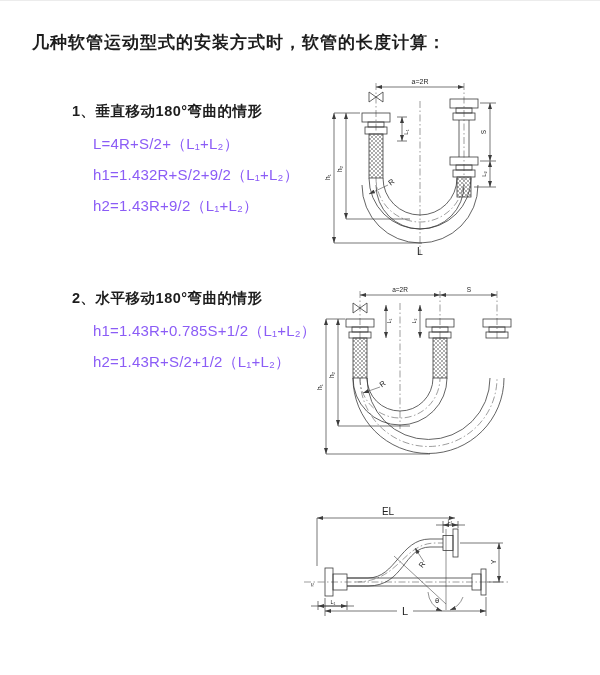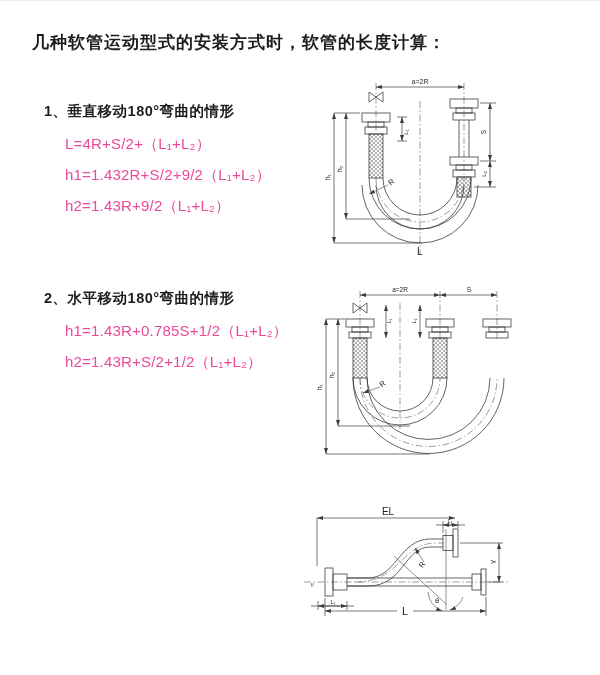--- a/index.html
+++ b/index.html
@@ -5,23 +5,23 @@
   html,body{margin:0;padding:0;background:#fff;}
   .page{
     position:relative;width:600px;height:675px;background:#ffffff;
     font-family:"Liberation Sans","DejaVu Sans",sans-serif;color:#222;
     overflow:hidden;border-top:1px solid #ececec;border-bottom:1px solid #e4e4e4;
   }
   .title{
     position:absolute;left:32px;top:20px;font-size:17px;font-weight:bold;
     letter-spacing:1px;color:#1d1d1d;margin-top:10px;
   }
-  .sec{position:absolute;width:280px;}
+  .sec{position:absolute;width:280px;margin-left:28px;}
   .sec-heading{font-size:14.5px;font-weight:bold;color:#1d1d1d;letter-spacing:0.5px;margin-bottom:7px;}
-  .formula{font-size:15px;line-height:31px;padding-left:21px;color:#ec4899;letter-spacing:0.2px;}
+  .formula{font-size:15px;line-height:31px;padding-left:21px;color:#8b5cf6;letter-spacing:0.2px;}
   .s1{left:44px;top:101px;}
   .s2{left:44px;top:288px;}
   .s3{left:44px;top:516px;}
   .diag{position:absolute;}
   .d1{left:314px;top:70px;}
   .d2{left:312px;top:282px;}
   .d3{left:300px;top:503px;}
   svg{overflow:visible;}
   svg .ln{stroke:#3c3c3c;stroke-width:0.8;fill:none;}
   svg .thin{stroke:#4a4a4a;stroke-width:0.6;fill:none;}

